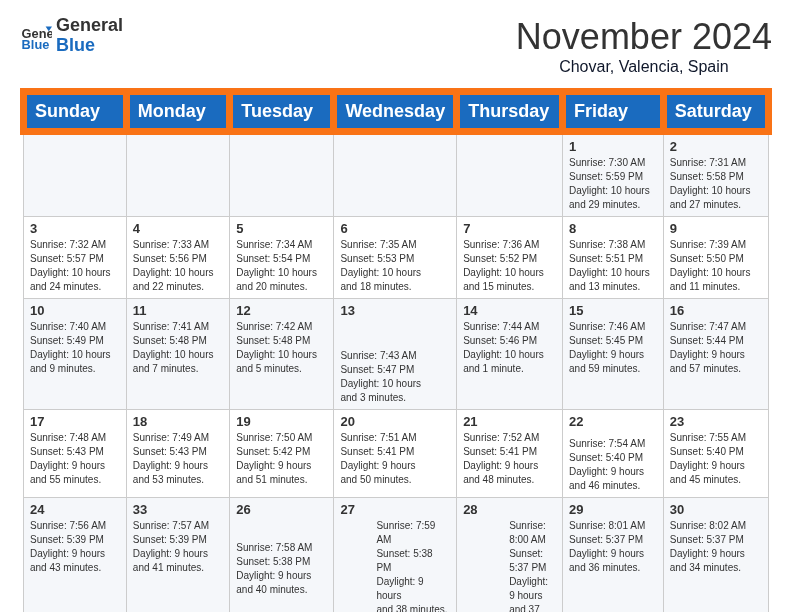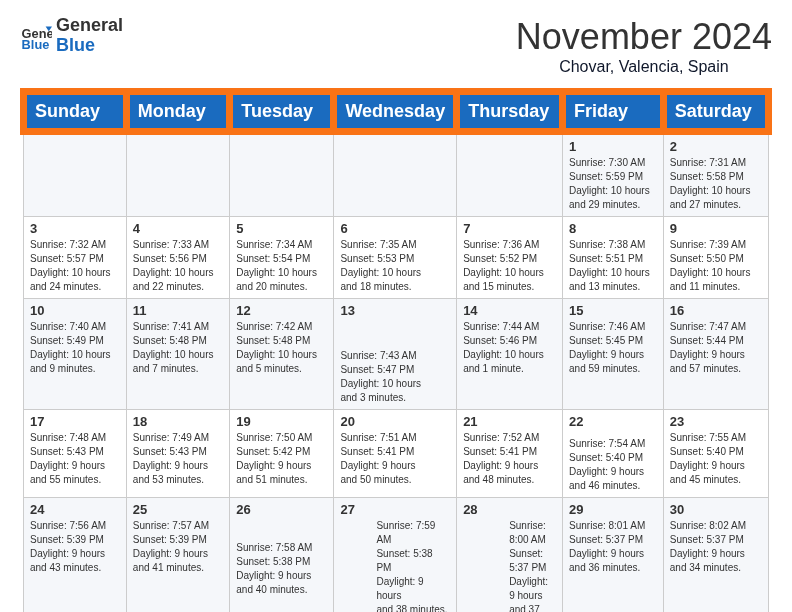--- a/index.html
+++ b/index.html
@@ -231,21 +231,21 @@
         </tr>
         <tr>
           <td>
             <div class="day-num">24</div>
             <div class="day-info" style="white-space: pre-wrap;">Sunrise: 7:56 AM
 Sunset: 5:39 PM
 Daylight: 9 hours
 and 43 minutes.</div>
           </td>
           <td>
-            <div class="day-num">25</div>
+            <div class="day-num">33</div>
             <div class="day-info" style="white-space: pre-wrap;">Sunrise: 7:57 AM
 Sunset: 5:39 PM
 Daylight: 9 hours
 and 41 minutes.</div>
           </td>
           <td>
             <div class="day-num">26</div>
             <div class="day-info" style="white-space: pre-wrap; margin-top: 24px;">Sunrise: 7:58 AM
 Sunset: 5:38 PM
 Daylight: 9 hours

